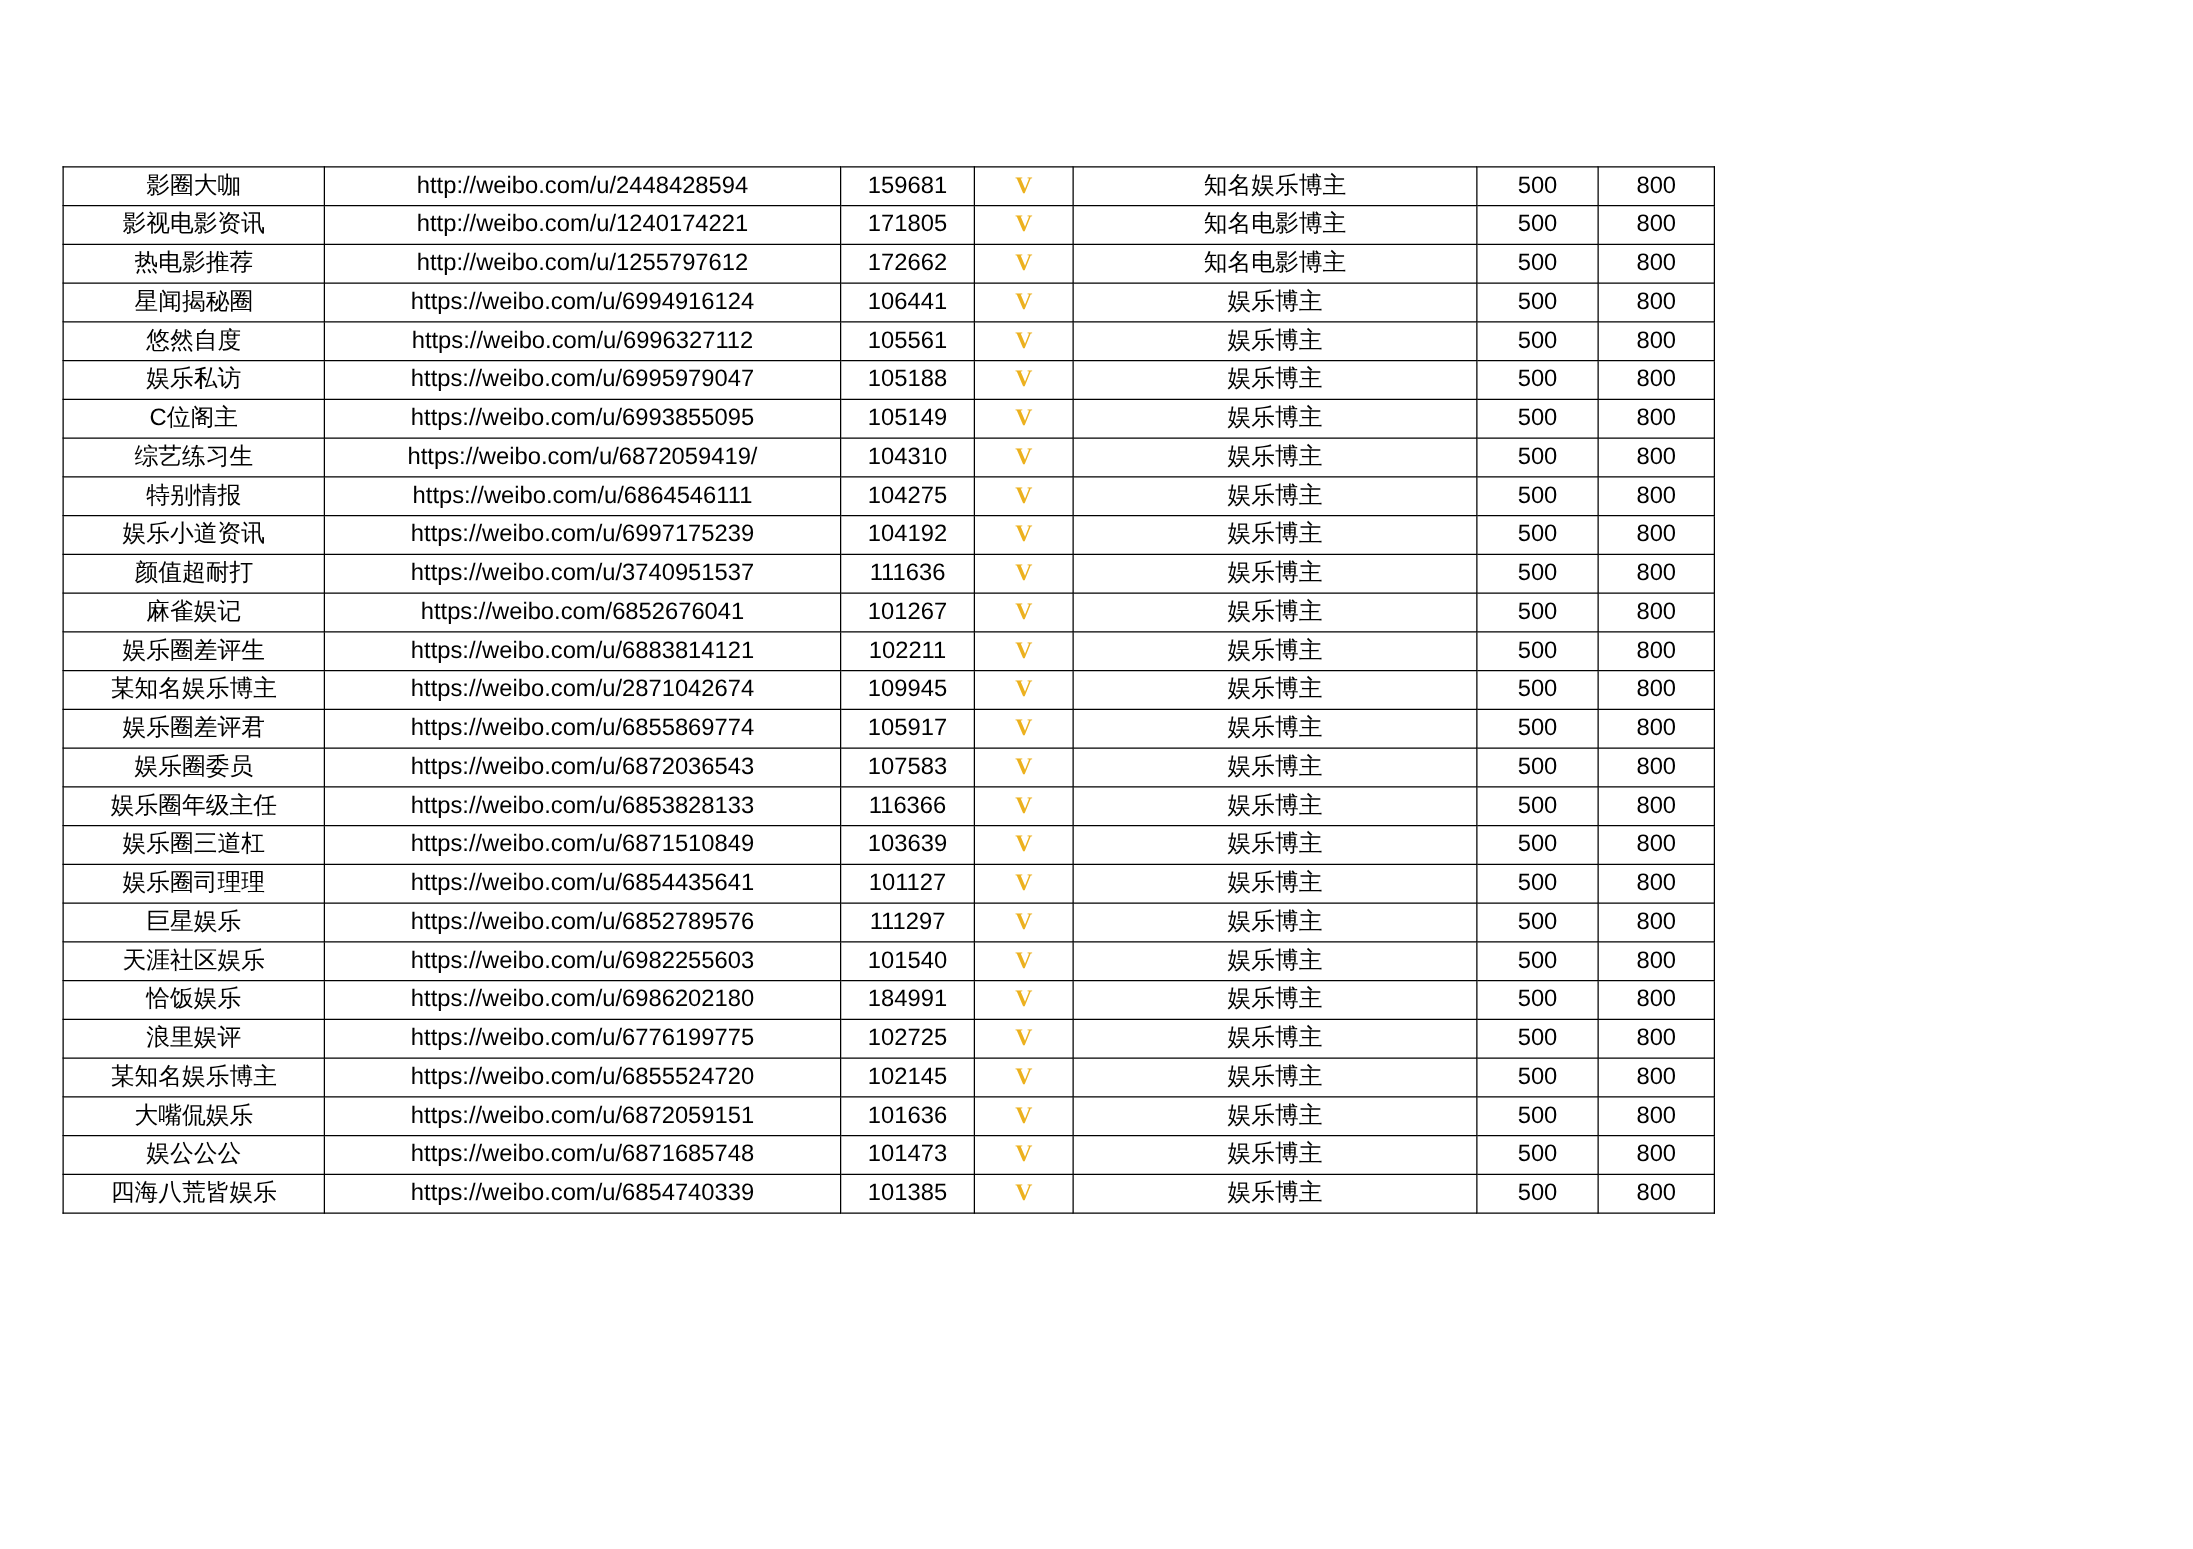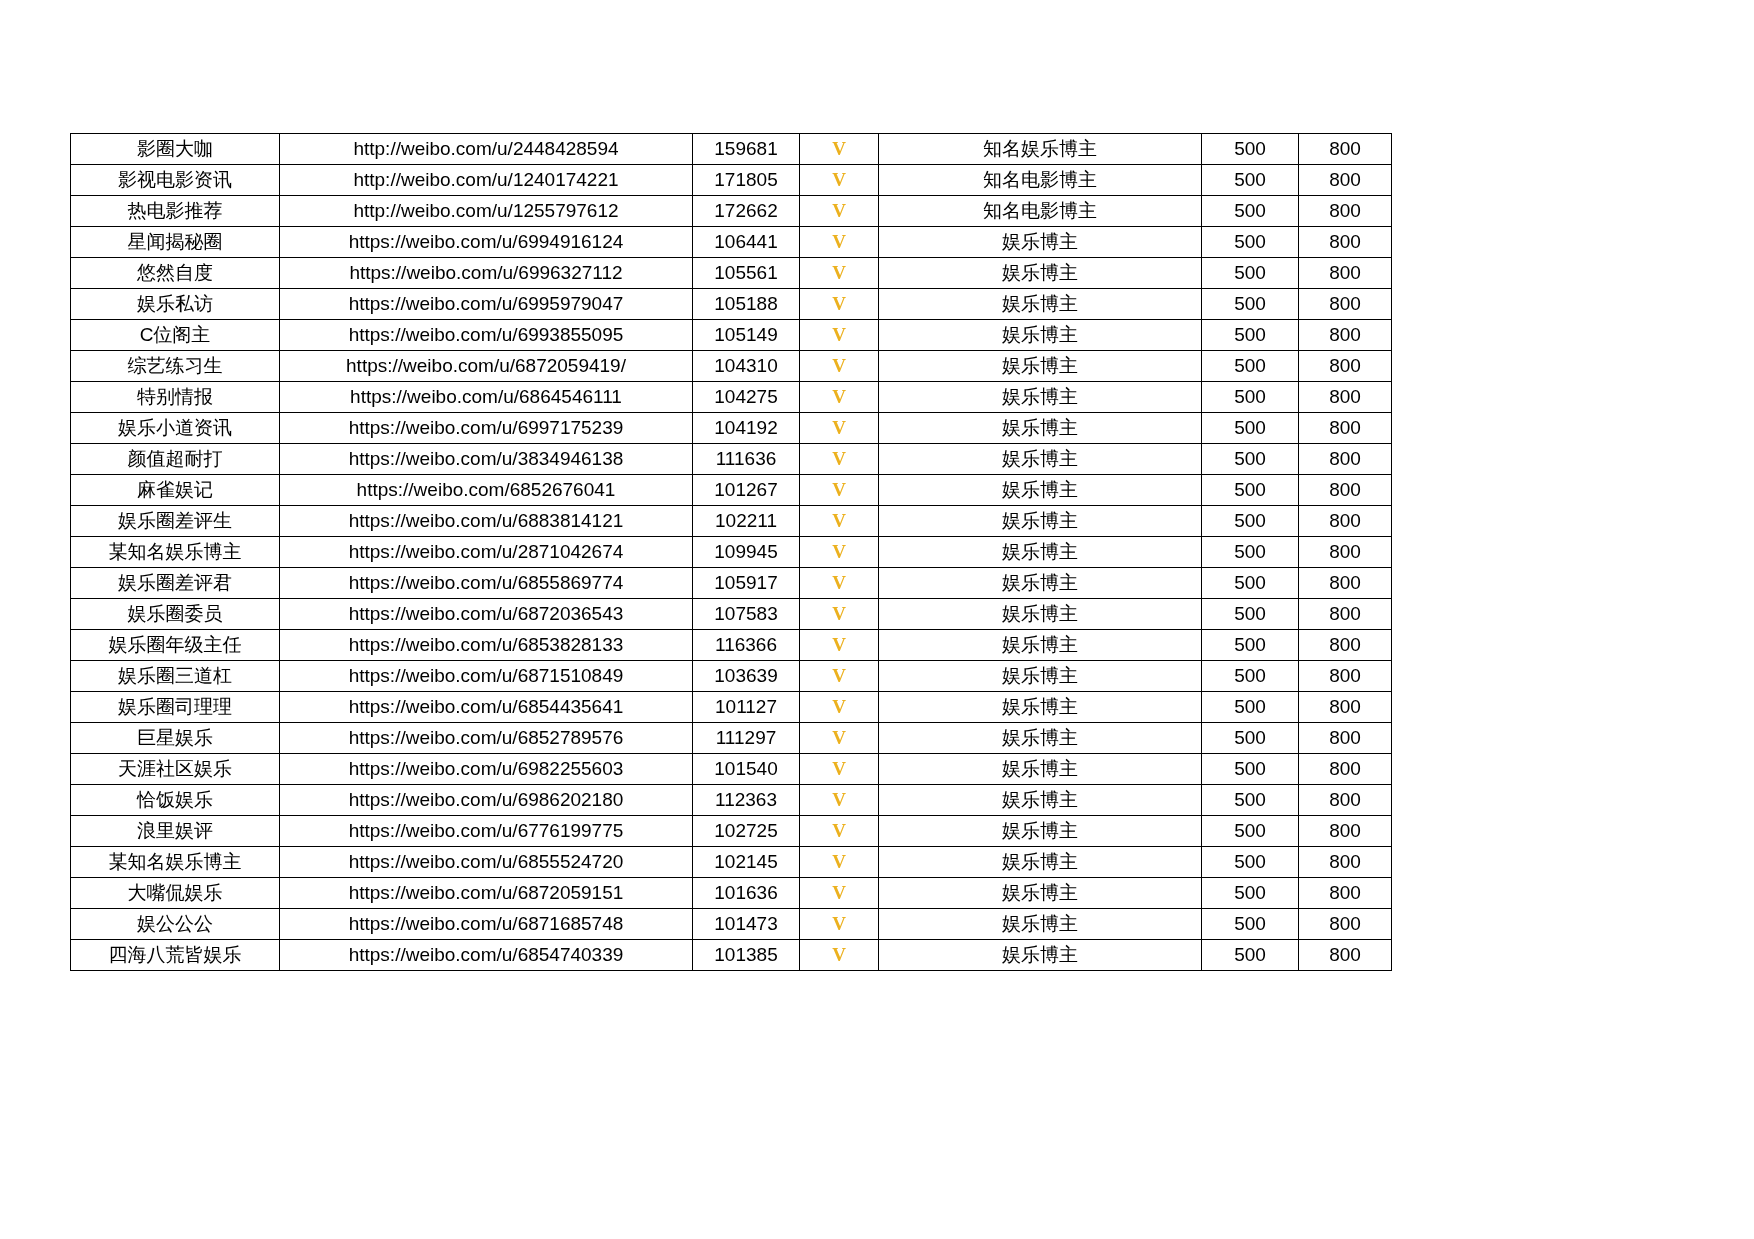--- a/index.html
+++ b/index.html
@@ -9,21 +9,21 @@
   }
   body {
     width: 1754px;
     height: 1239px;
     font-family: "Liberation Sans", sans-serif;
     color: #000000;
     overflow: hidden;
   }
   .sheet {
     position: absolute;
-    left: 70px;
+    left: 50px;
     top: 133px;
     width: 1288px;
   }
   table.data-table {
     border-collapse: collapse;
     table-layout: fixed;
     width: 1288px;
   }
   table.data-table td {
     border: 1px solid #000000;
@@ -141,21 +141,21 @@
           <td class="col-name">娱乐小道资讯</td>
           <td class="col-url">https://weibo.com/u/6997175239</td>
           <td class="col-id">104192</td>
           <td class="col-badge"><span class="badge-v">V</span></td>
           <td class="col-type">娱乐博主</td>
           <td class="col-num1">500</td>
           <td class="col-num2">800</td>
         </tr>
         <tr>
           <td class="col-name">颜值超耐打</td>
-          <td class="col-url">https://weibo.com/u/3834946138</td>
+          <td class="col-url">https://weibo.com/u/3740951537</td>
           <td class="col-id">111636</td>
           <td class="col-badge"><span class="badge-v">V</span></td>
           <td class="col-type">娱乐博主</td>
           <td class="col-num1">500</td>
           <td class="col-num2">800</td>
         </tr>
         <tr>
           <td class="col-name">麻雀娱记</td>
           <td class="col-url">https://weibo.com/6852676041</td>
           <td class="col-id">101267</td>
@@ -241,21 +241,21 @@
           <td class="col-url">https://weibo.com/u/6982255603</td>
           <td class="col-id">101540</td>
           <td class="col-badge"><span class="badge-v">V</span></td>
           <td class="col-type">娱乐博主</td>
           <td class="col-num1">500</td>
           <td class="col-num2">800</td>
         </tr>
         <tr>
           <td class="col-name">恰饭娱乐</td>
           <td class="col-url">https://weibo.com/u/6986202180</td>
-          <td class="col-id">112363</td>
+          <td class="col-id">184991</td>
           <td class="col-badge"><span class="badge-v">V</span></td>
           <td class="col-type">娱乐博主</td>
           <td class="col-num1">500</td>
           <td class="col-num2">800</td>
         </tr>
         <tr>
           <td class="col-name">浪里娱评</td>
           <td class="col-url">https://weibo.com/u/6776199775</td>
           <td class="col-id">102725</td>
           <td class="col-badge"><span class="badge-v">V</span></td>

